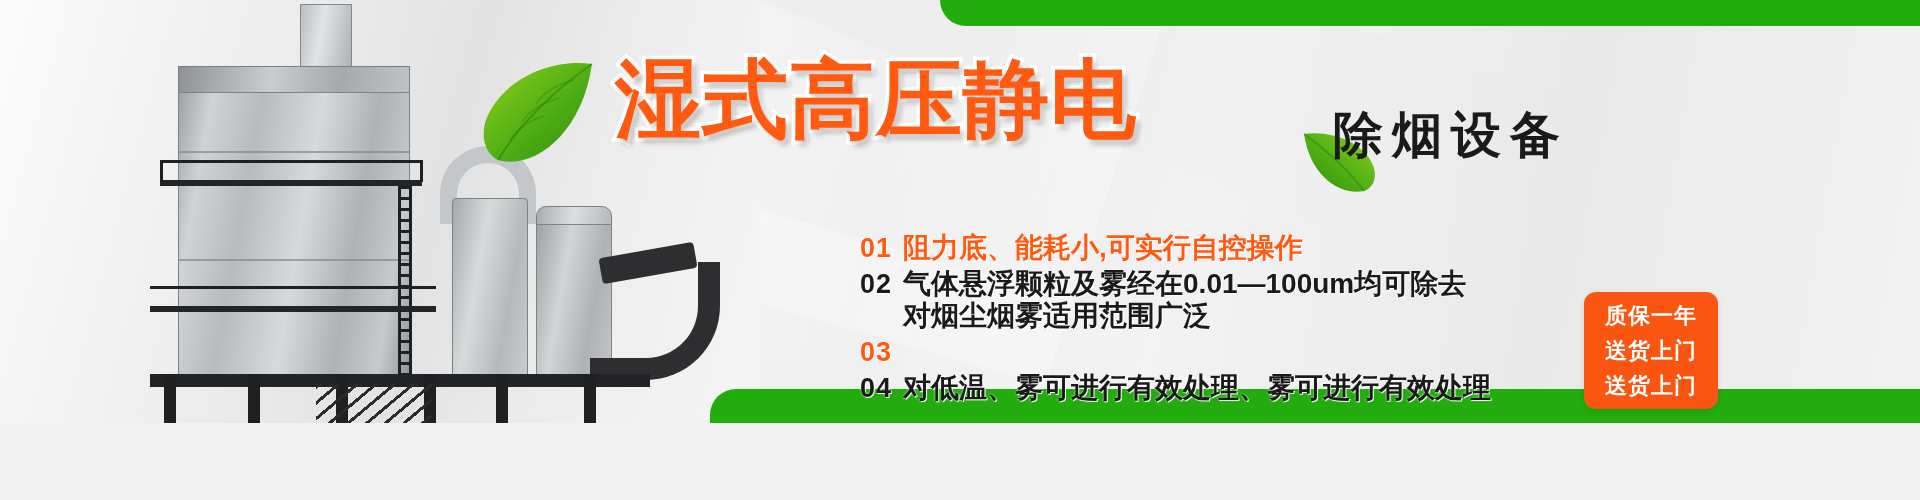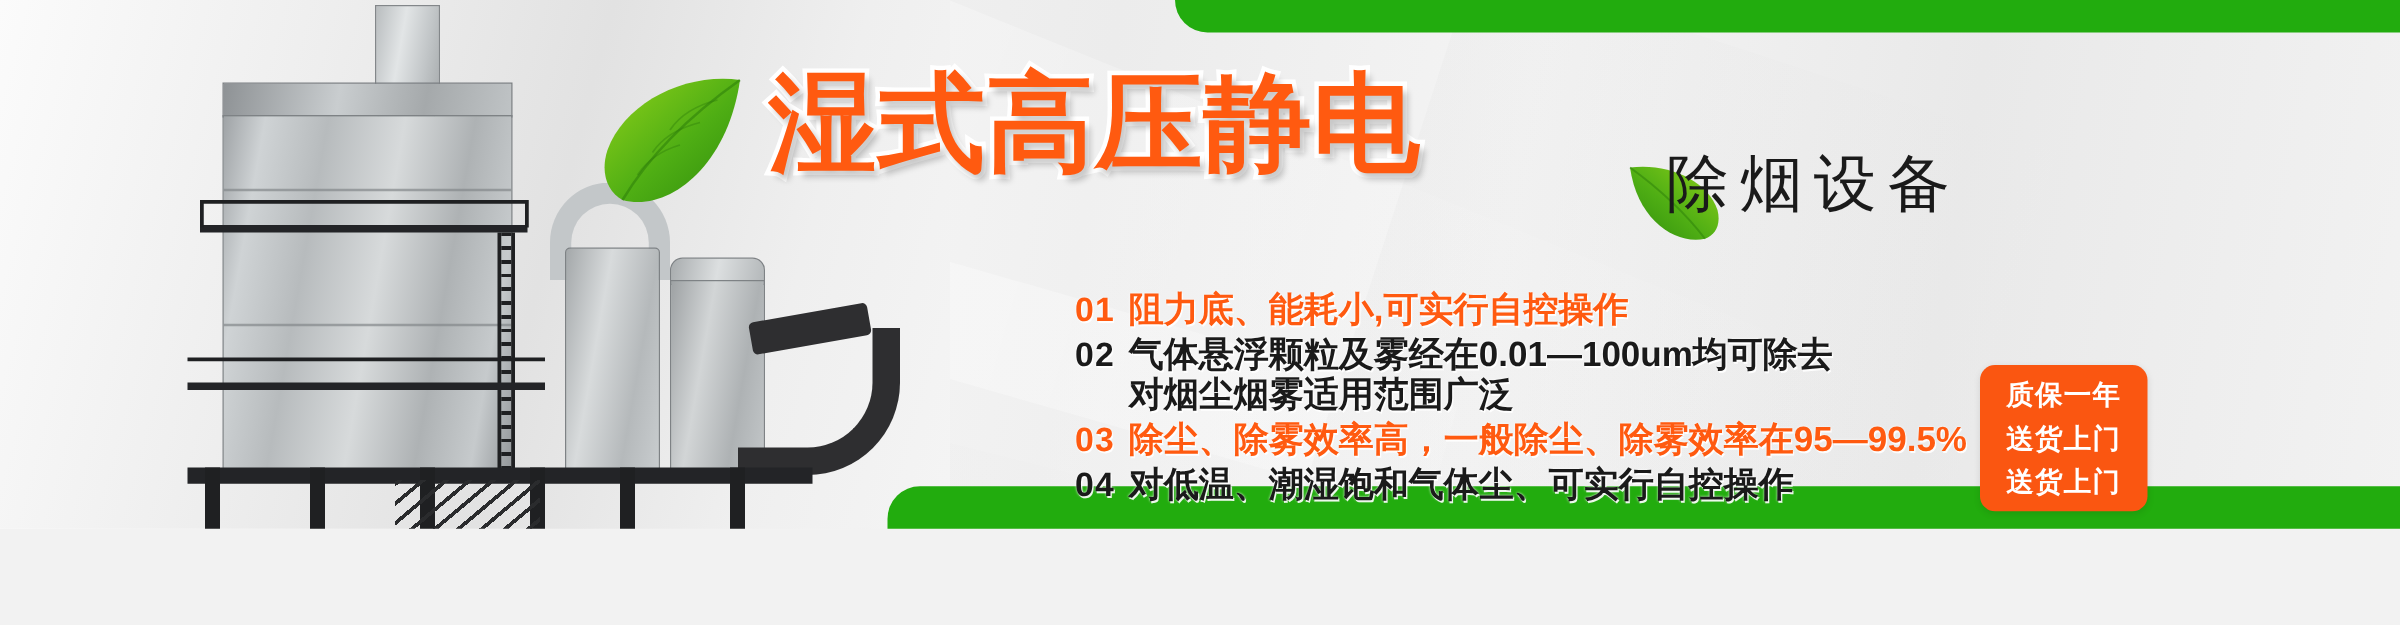--- a/index.html
+++ b/index.html
@@ -159,25 +159,24 @@
     color:#ff5a10;
     letter-spacing:1px;
     white-space:nowrap;
     -webkit-text-stroke:7px #ffffff;
     paint-order:stroke fill;
     text-shadow:4px 5px 5px rgba(0,0,0,.22);
   }
   .subhead {
     position:absolute; left:1333px; top:110px;
     font-size:50px; line-height:1;
-    font-weight:400;
+    font-weight:700;
     color:#1a1a1a;
     letter-spacing:9px;
     white-space:nowrap;
-    margin-top:12px;
   }
 
   
   .bullets {
     position:absolute; left:860px; top:232px;
     width:720px;
   }
   .bullet {
     display:flex; align-items:flex-start;
     white-space:nowrap;
@@ -313,28 +312,27 @@
       <span class="bnum bk">02</span>
       <span class="btext bk">
         <span>气体悬浮颗粒及雾经在0.01—100um均可除去</span>
         <span class="l2">对烟尘烟雾适用范围广泛</span>
       </span>
     </div>
 
     <div class="bullet">
       <span class="bnum or">03</span>
       <span class="btext or">
-        <span>除尘、除雾效率高，一般除尘、除雾效率在95—99.5%</span>
       </span>
     </div>
 
     <div class="bullet">
       <span class="bnum bk">04</span>
       <span class="btext bk">
-        <span>对低温、潮湿饱和气体尘、可实行自控操作</span>
+        <span>对低温、雾可进行有效处理、雾可进行有效处理</span>
       </span>
     </div>
 
   </div>
 
   <div class="badge">
     <span>质保一年</span>
     <span>送货上门</span>
     <span>送货上门</span>
   </div>

